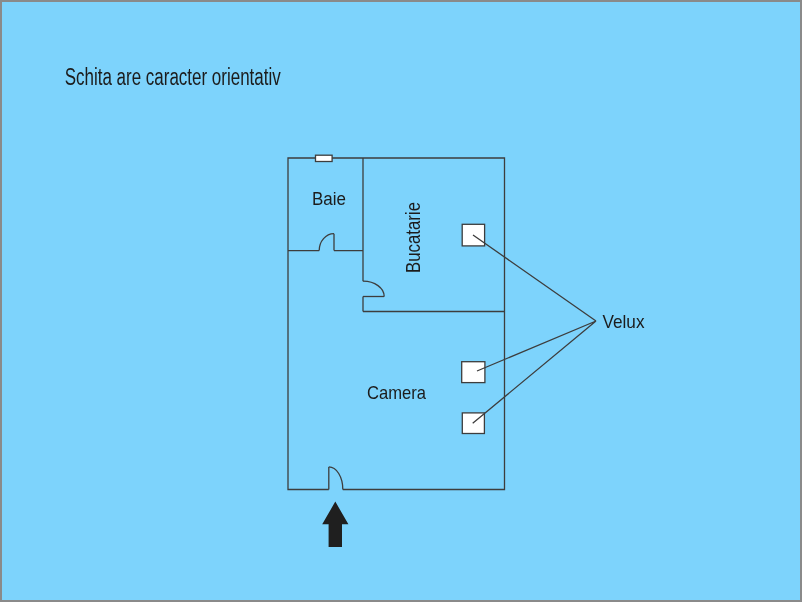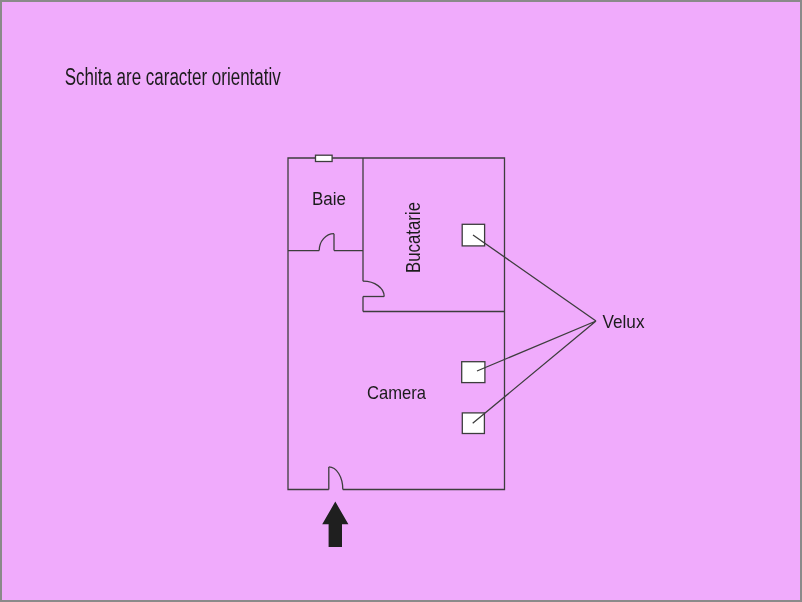--- a/index.html
+++ b/index.html
@@ -1,16 +1,16 @@
 <!DOCTYPE html>
 <html><head>
 <meta charset="utf-8">
 <style>
   html,body{margin:0;padding:0;background:#fff;}
-  #canvas{position:relative;width:802px;height:602px;background:#f0abfc;overflow:hidden;}
+  #canvas{position:relative;width:802px;height:602px;background:#7dd3fc;overflow:hidden;}
   svg{position:absolute;left:0;top:0;}
   text{font-family:"Liberation Sans",sans-serif;fill:#1c1c1c;}
 </style>
 </head>
 <body>
 <div id="canvas">
 <svg width="802" height="602" viewBox="0 0 802 602">
 
   <rect x="1" y="1" width="800" height="600" fill="none" stroke="#8a8a8a" stroke-width="2"></rect>
 

